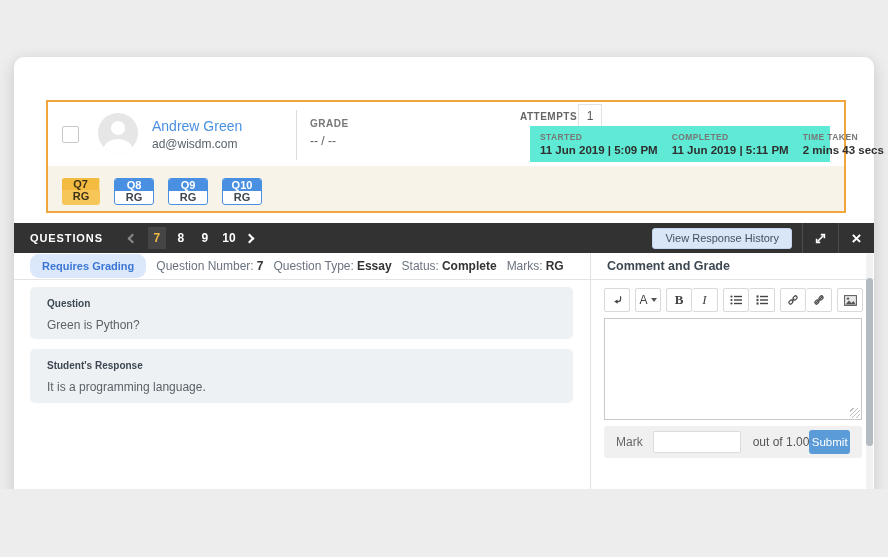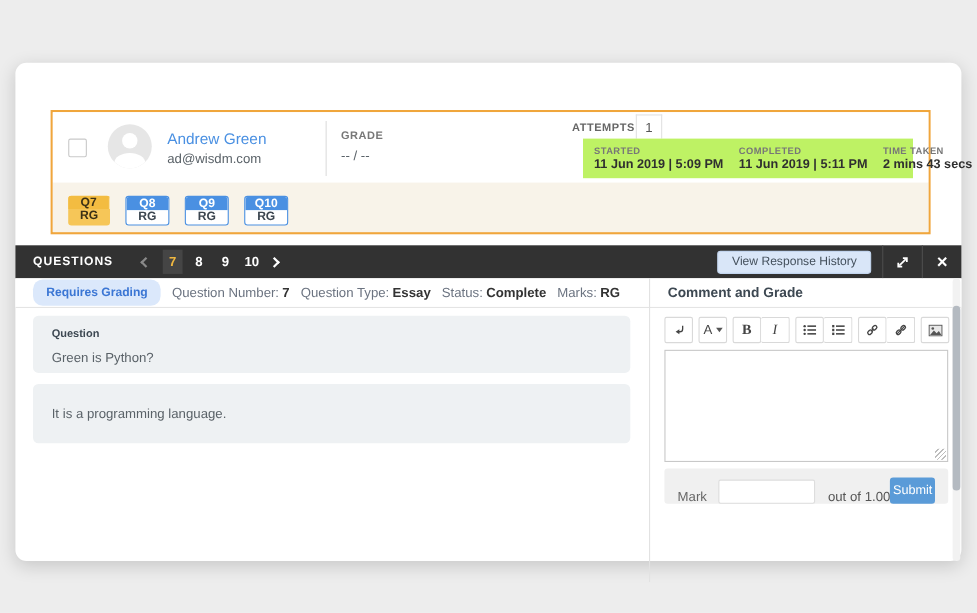--- a/index.html
+++ b/index.html
@@ -1,17 +1,17 @@
 <!DOCTYPE html>
 <html><head>
 <meta charset="utf-8">
 <style>
   * { margin:0; padding:0; box-sizing:border-box; }
   html,body { width:888px; height:557px; background:#ededed; font-family:"Liberation Sans", sans-serif; }
-  .stage { position:relative; width:888px; height:557px; overflow:hidden; }
+  .stage { position:relative; width:888px; height:489px; overflow:hidden; }
   .card { position:absolute; left:14px; top:57px; width:860px; height:453px; background:#fff;
           border-radius:10px; box-shadow:0 4px 16px rgba(0,0,0,.16); }
 
   
   .attempt-card { position:absolute; left:32px; top:43px; width:800px; height:113px;
                   border:2px solid #f0a63c; background:#fff; }
   .attempt-top { position:relative; height:64px; background:#fff; }
   .attempt-bottom { position:absolute; left:0; right:0; top:64px; bottom:0; background:#f8f3e9; }
   .checkbox { position:absolute; left:14px; top:24px; width:17px; height:17px; background:#fff;
               border:1px solid #c9c9c9; border-radius:2px; }
@@ -21,21 +21,21 @@
   .av-body { position:absolute; left:6px; top:26px; width:28px; height:18px; border-radius:50% 50% 0 0; background:#fff; }
   .stu-name { position:absolute; left:104px; top:16px; font-size:14px; color:#4a90e2; cursor:pointer; }
   .stu-email { position:absolute; left:104px; top:35px; font-size:12px; color:#5a6268; }
   .vdiv-grade { position:absolute; left:248px; top:8px; width:1px; height:50px; background:#ddd; }
   .grade-label { position:absolute; left:262px; top:16px; font-size:10px; font-weight:bold; color:#777; letter-spacing:.5px; }
   .grade-value { position:absolute; left:262px; top:32px; font-size:12px; color:#5a6268; }
   .attempts-label { position:absolute; left:472px; top:9px; font-size:10px; font-weight:bold; color:#666; letter-spacing:.5px; }
   .attempt-tab { position:absolute; left:530px; top:2px; width:24px; height:22px; background:#fff;
                  border:1px solid #e2e2e2; border-bottom:none; font-size:12px; color:#555;
                  display:flex; align-items:center; justify-content:center; }
-  .stats-panel { position:absolute; left:482px; top:24px; width:300px; height:36px; background:#bef264;
+  .stats-panel { position:absolute; left:482px; top:24px; width:300px; height:36px; background:#5eead4;
                  display:flex; align-items:center; padding:0 10px; }
   .stat { margin-right:14px; }
   .stat:last-child { margin-right:0; }
   .stat .s-label { font-size:8.5px; font-weight:bold; color:#777; letter-spacing:.4px; }
   .stat .s-value { font-size:11.5px; font-weight:bold; color:#2f2f2f; margin-top:2px; white-space:nowrap; }
 
   .qbtn-row { position:absolute; left:14px; top:12px; display:flex; gap:14px; }
   .qbtn { display:flex; height:27px; border-radius:3px; overflow:hidden; cursor:pointer;
           font-size:11px; font-weight:bold;flex-direction:column; }
   .qbtn .qseg { display:flex; align-items:center; justify-content:center; }
@@ -92,21 +92,21 @@
   .tb-bold { font-family:"Liberation Serif", serif; font-weight:bold; font-size:13px; }
   .tb-italic { font-family:"Liberation Serif", serif; font-style:italic; font-size:13px; }
   .tb-font { font-size:12px; gap:3px; }
   .caret-down { width:0; height:0; border-left:3.5px solid transparent; border-right:3.5px solid transparent;
                 border-top:4px solid #555; display:inline-block; }
   .editor { position:absolute; left:590px; top:261px; width:258px; height:102px; background:#fff;
             border:1px solid #c8c8c8; }
   .resize-grip { position:absolute; right:1px; bottom:1px; width:10px; height:10px;
                  background:repeating-linear-gradient(135deg, transparent 0 2px, #bdbdbd 2px 3px); }
   .mark-bar { position:absolute; left:590px; top:369px; width:258px; height:32px; background:#f0f0f0;
-              border-radius:3px; display:flex; align-items:flex-end; padding:0 12px; }
+              border-radius:3px; display:flex; align-items:center; padding:0 12px; }
   .mark-label { font-size:12px; color:#666; }
   .mark-input { width:88px; height:22px; margin-left:10px; border:1px solid #ddd; border-radius:2px;
                 background:#fff; font-size:12px; padding:0 6px; outline:none; }
   .mark-outof { font-size:12px; color:#555; margin-left:12px; white-space:nowrap; }
   .submit-btn { margin-left:auto; width:52px; height:24px; background:#5a9bd8; color:#fff; border:none;
                 border-radius:3px; font-size:11.5px; cursor:pointer; font-family:"Liberation Sans", sans-serif; }
 
   
   .scroll-track { position:absolute; left:852px; top:196px; width:7px; height:257px; background:#f2f2f2; border-radius:4px; }
   .scroll-thumb { position:absolute; left:0; top:25px; width:7px; height:168px; background:#b4bac1; border-radius:4px; }
@@ -211,20 +211,21 @@
       </div>
     </div>
     <div class="cg-title" style="position:absolute; left:593px; top:202px;">Comment and Grade</div>
     <div class="v-divider"></div>
 
     <div class="qbox qbox-1">
       <div class="qbox-title">Question</div>
       <div class="qbox-text">Green is Python?</div>
     </div>
     <div class="qbox qbox-2">
+      <div class="qbox-title">Student's Response</div>
       <div class="qbox-text">It is a programming language.</div>
     </div>
 
     <div class="toolbar">
       <div class="tb-group">
         <div class="tb-btn">
           <svg width="11" height="11" viewBox="0 0 11 11">
             <path d="M8.6 1.2 V4 Q8.6 6.6 6 6.6 H4.6" fill="none" stroke="#444" stroke-width="1.2"></path>
             <path d="M5.6 4.4 L2.2 6.6 L5.6 8.8 Z" fill="#444"></path>
           </svg>

